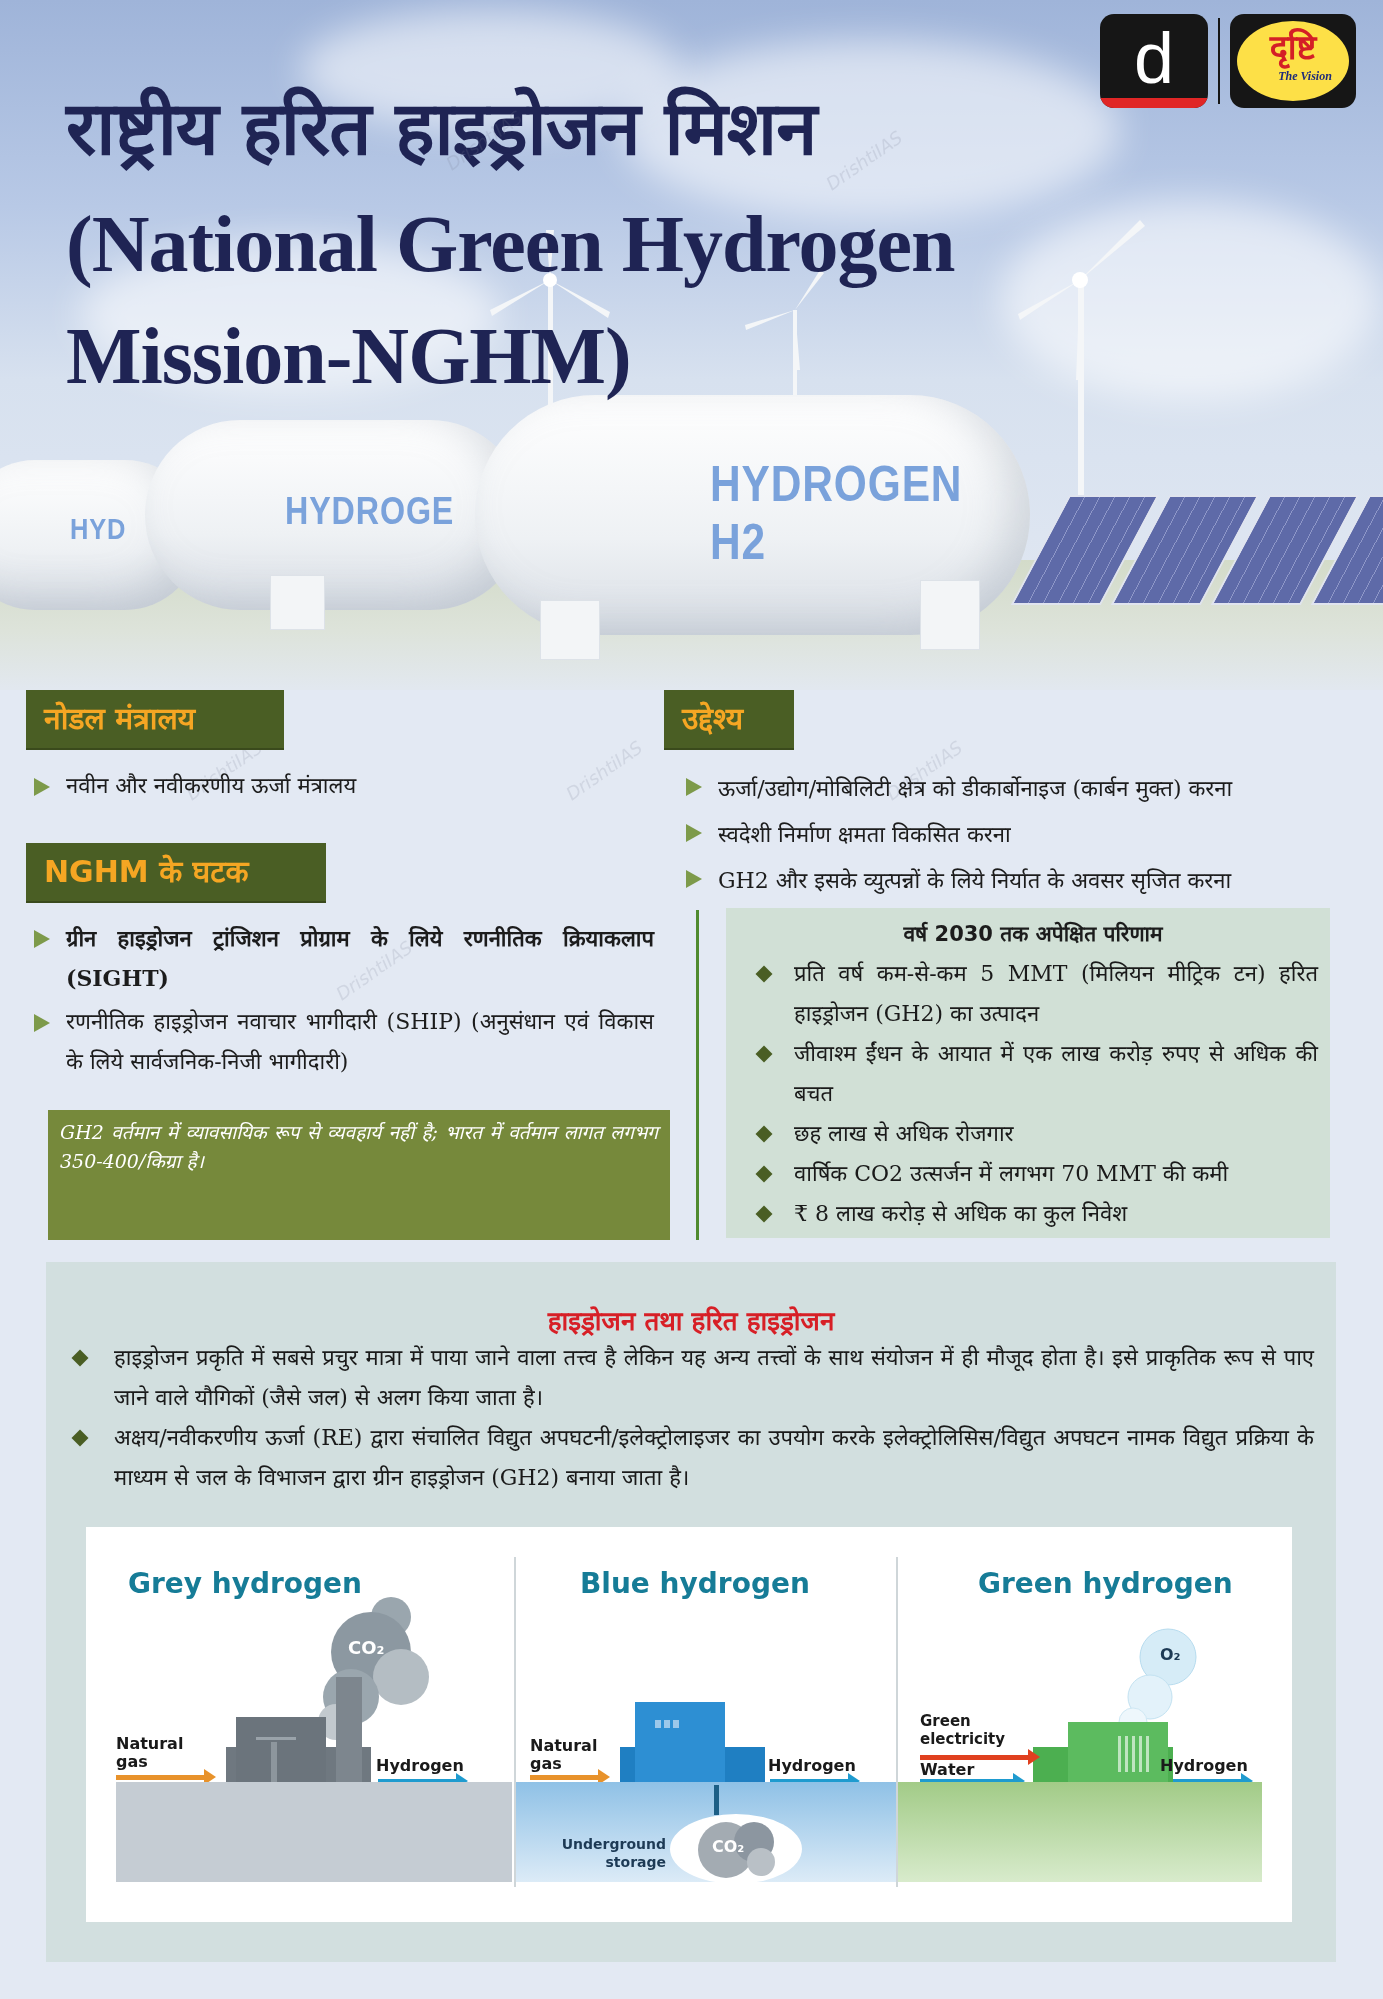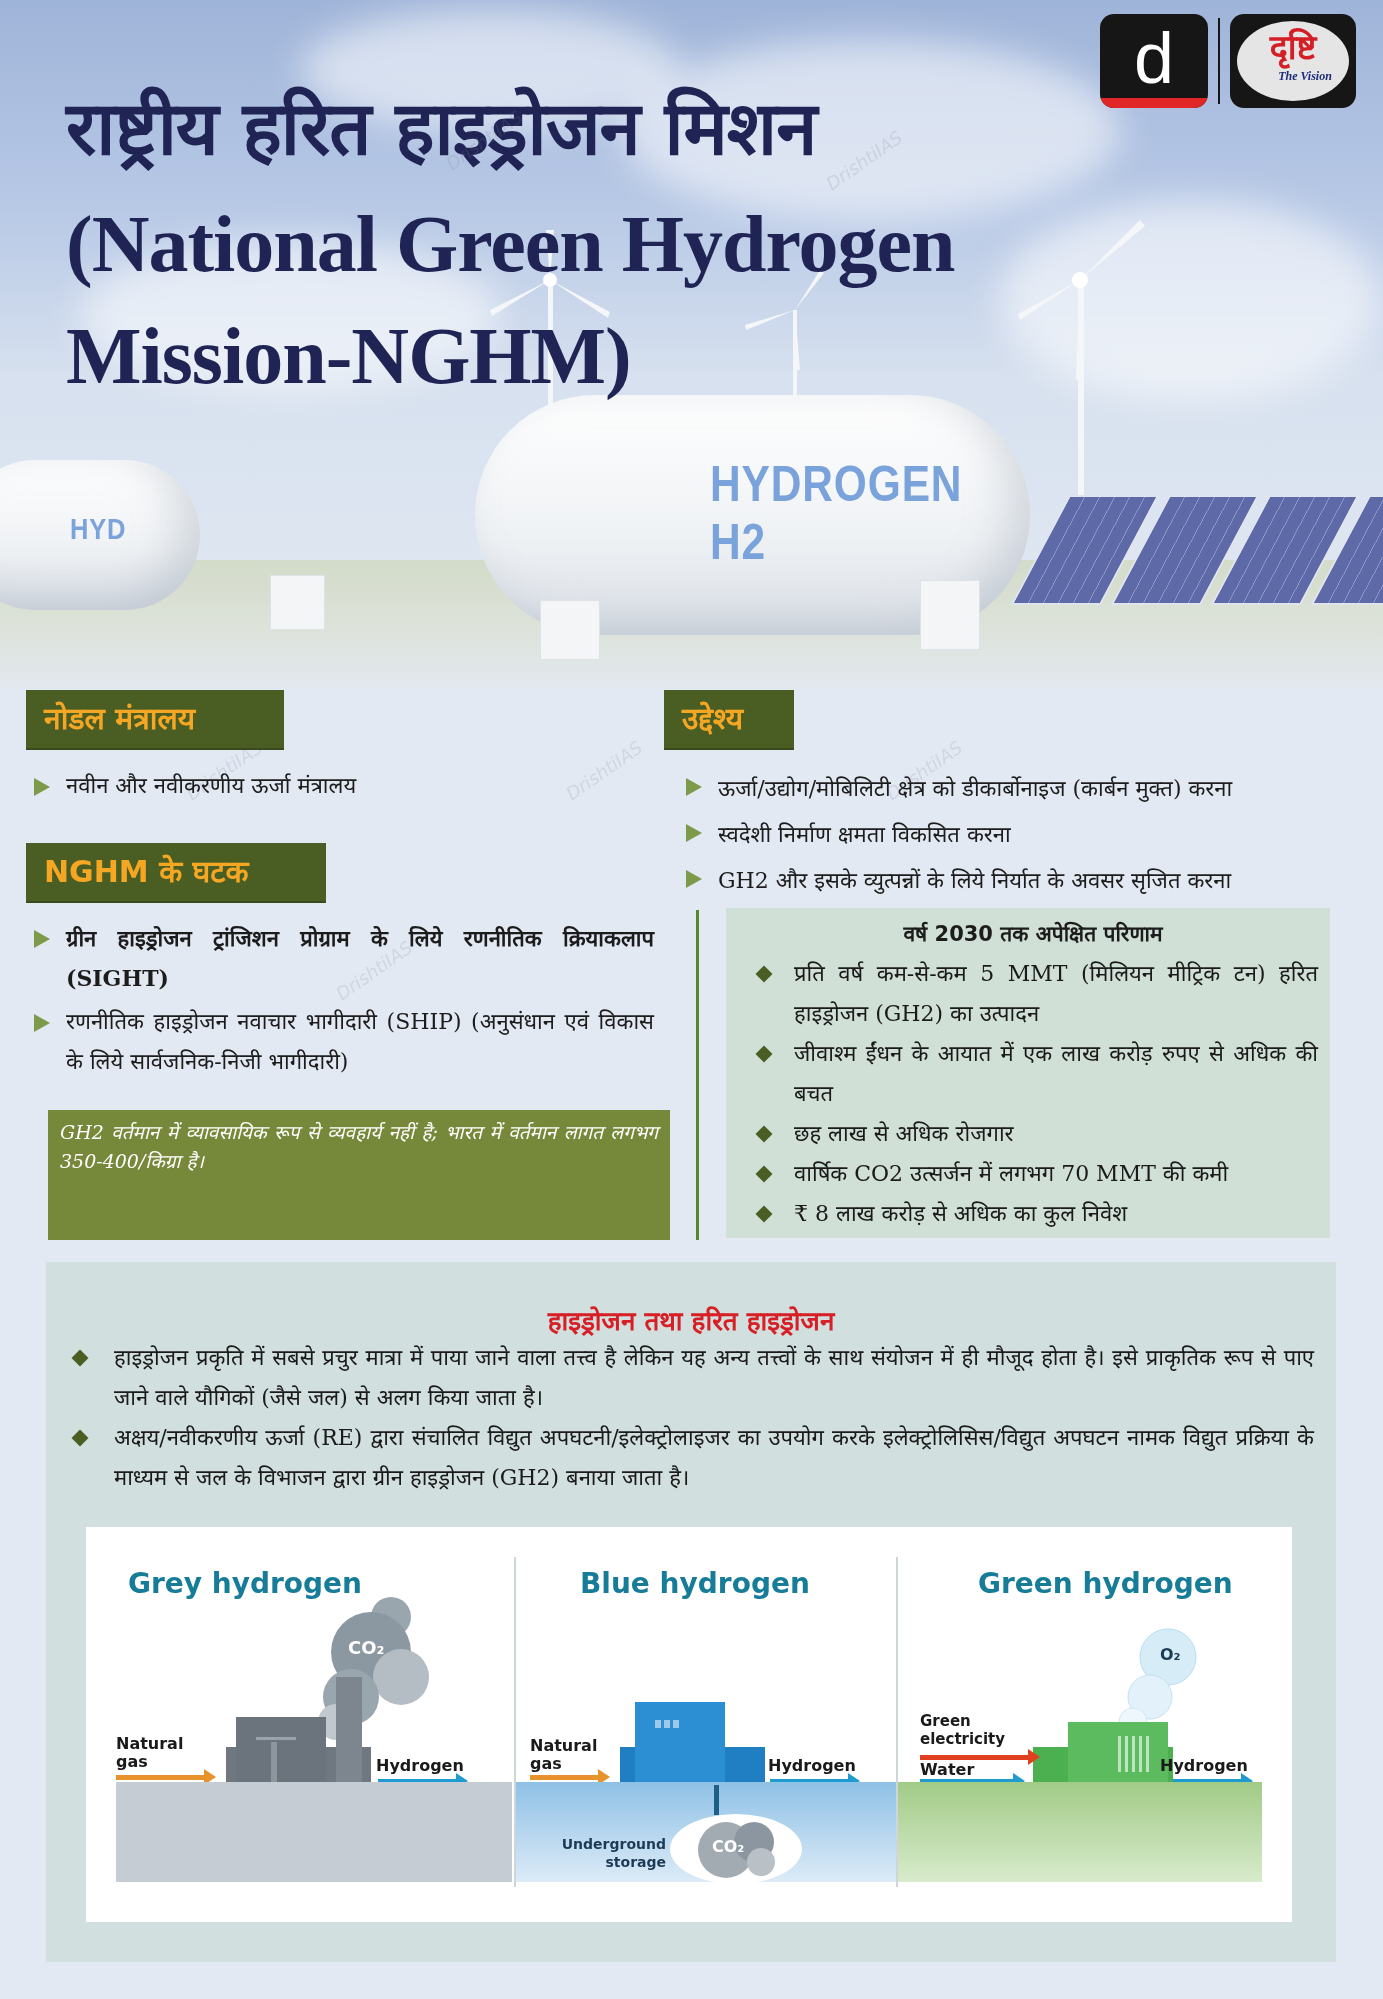--- a/index.html
+++ b/index.html
@@ -35,21 +35,21 @@
     font-family: "DejaVu Sans", sans-serif; font-weight: bold; color: #1f2454;
   }
   .hero-title .hi { font-size: 74px; line-height: 80px; letter-spacing: -1px; }
   .hero-title .en { font-size: 80px; line-height: 112px; letter-spacing: -1px; margin-top: 20px; font-family: Liberation Serif, serif; }
   .logos { position: absolute; left: 1100px; top: 14px; width: 260px; height: 96px; }
   .logo-d { position: absolute; left: 0; top: 0; width: 108px; height: 94px; background: #161616; border-radius: 14px; overflow: hidden; }
   .logo-d .red { position: absolute; left: 0; bottom: 0; width: 100%; height: 10px; background: #e02626; }
   .logo-d .letter { position: absolute; left: 0; top: 2px; width: 100%; text-align: center; color: #ffffff; font-family: "Liberation Sans", sans-serif; font-size: 72px; line-height: 84px; }
   .logo-sep { position: absolute; left: 118px; top: 4px; width: 2px; height: 86px; background: #161616; }
   .logo-v { position: absolute; left: 130px; top: 0; width: 126px; height: 94px; background: #161616; border-radius: 14px; }
-  .logo-v .circle { position: absolute; left: 7px; top: 7px; width: 112px; height: 80px; background: #e5e5e5; border-radius: 50%; text-align: center; }
+  .logo-v .circle { position: absolute; left: 7px; top: 7px; width: 112px; height: 80px; background: #fde047; border-radius: 50%; text-align: center; }
   .logo-v .hi { display: block; color: #d41f26; font-family: "DejaVu Sans", sans-serif; font-weight: bold; font-size: 34px; line-height: 44px; margin-top: 4px; }
   .logo-v .sub { display: block; color: #1d2a7a; font-family: "Liberation Serif", serif; font-style: italic; font-weight: bold; font-size: 12px; line-height: 14px; margin-left: 24px; }
 
   
   .sec-head {
     position: absolute; height: 60px; background: #4a5e24; color: #f5a623;
     font-family: "DejaVu Sans", sans-serif; font-weight: bold; font-size: 30px; line-height: 58px;
     padding: 0 18px; border-bottom: 2px solid #3a4a1c;
   }
   .bullets { position: absolute; list-style: none; font-size: 22px; color: #1c1c1c; }
@@ -124,20 +124,23 @@
   <div class="solar-row">
     <div class="panel" style="left:40px;"></div>
     <div class="panel" style="left:140px;"></div>
     <div class="panel" style="left:240px;"></div>
     <div class="panel" style="left:340px;"></div>
   </div>
 
   <div class="tank" style="left:-40px;top:460px;width:240px;height:150px;">
     <span class="tank-label" style="left:110px;top:52px;font-size:30px;">HYD</span>
   </div>
+  <div class="tank" style="left:145px;top:420px;width:380px;height:190px;">
+    <span class="tank-label" style="left:140px;top:70px;font-size:38px;">HYDROGE</span>
+  </div>
   <div class="tank-leg" style="left:270px;top:575px;width:55px;height:55px;"></div>
   <div class="tank" style="left:475px;top:395px;width:555px;height:240px;">
     <span class="tank-label" style="left:235px;top:60px;font-size:50px;">HYDROGEN H2</span>
   </div>
   <div class="tank-leg" style="left:540px;top:600px;width:60px;height:60px;"></div>
   <div class="tank-leg" style="left:920px;top:580px;width:60px;height:70px;"></div>
 
   <div class="hero-title">
     <div class="hi">राष्ट्रीय हरित हाइड्रोजन मिशन</div>
     <div class="en">(National Green Hydrogen</div>

